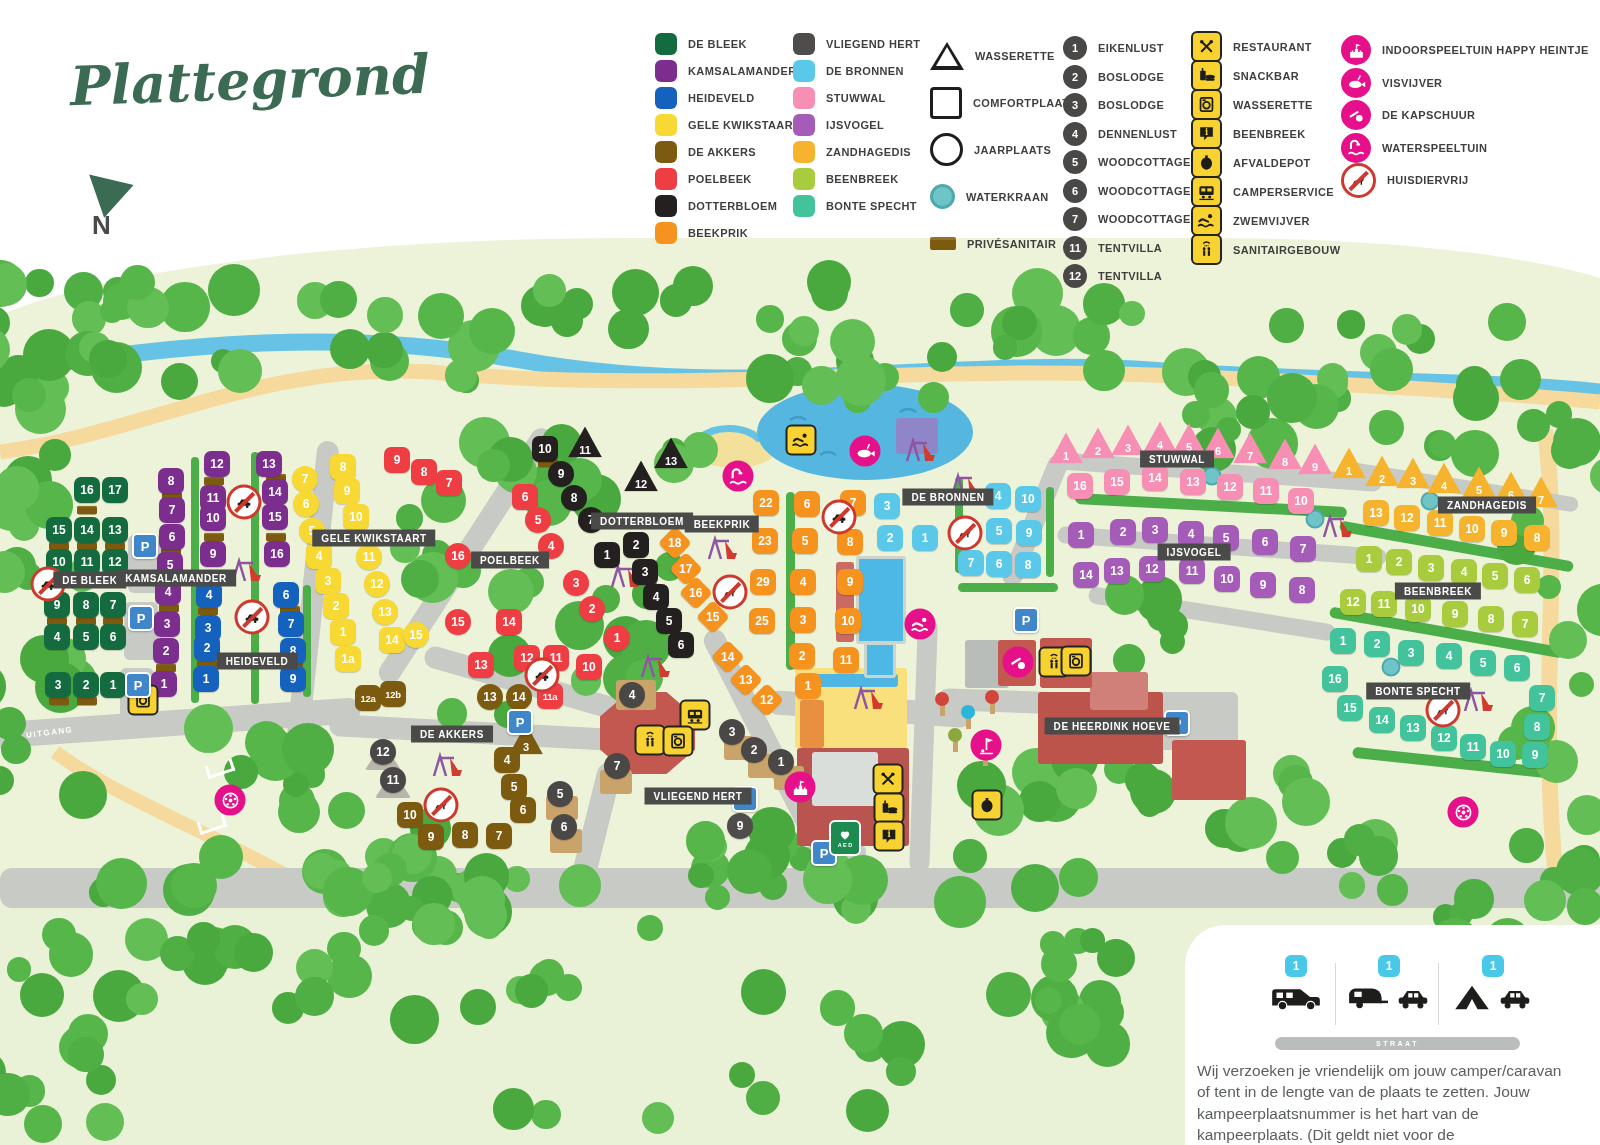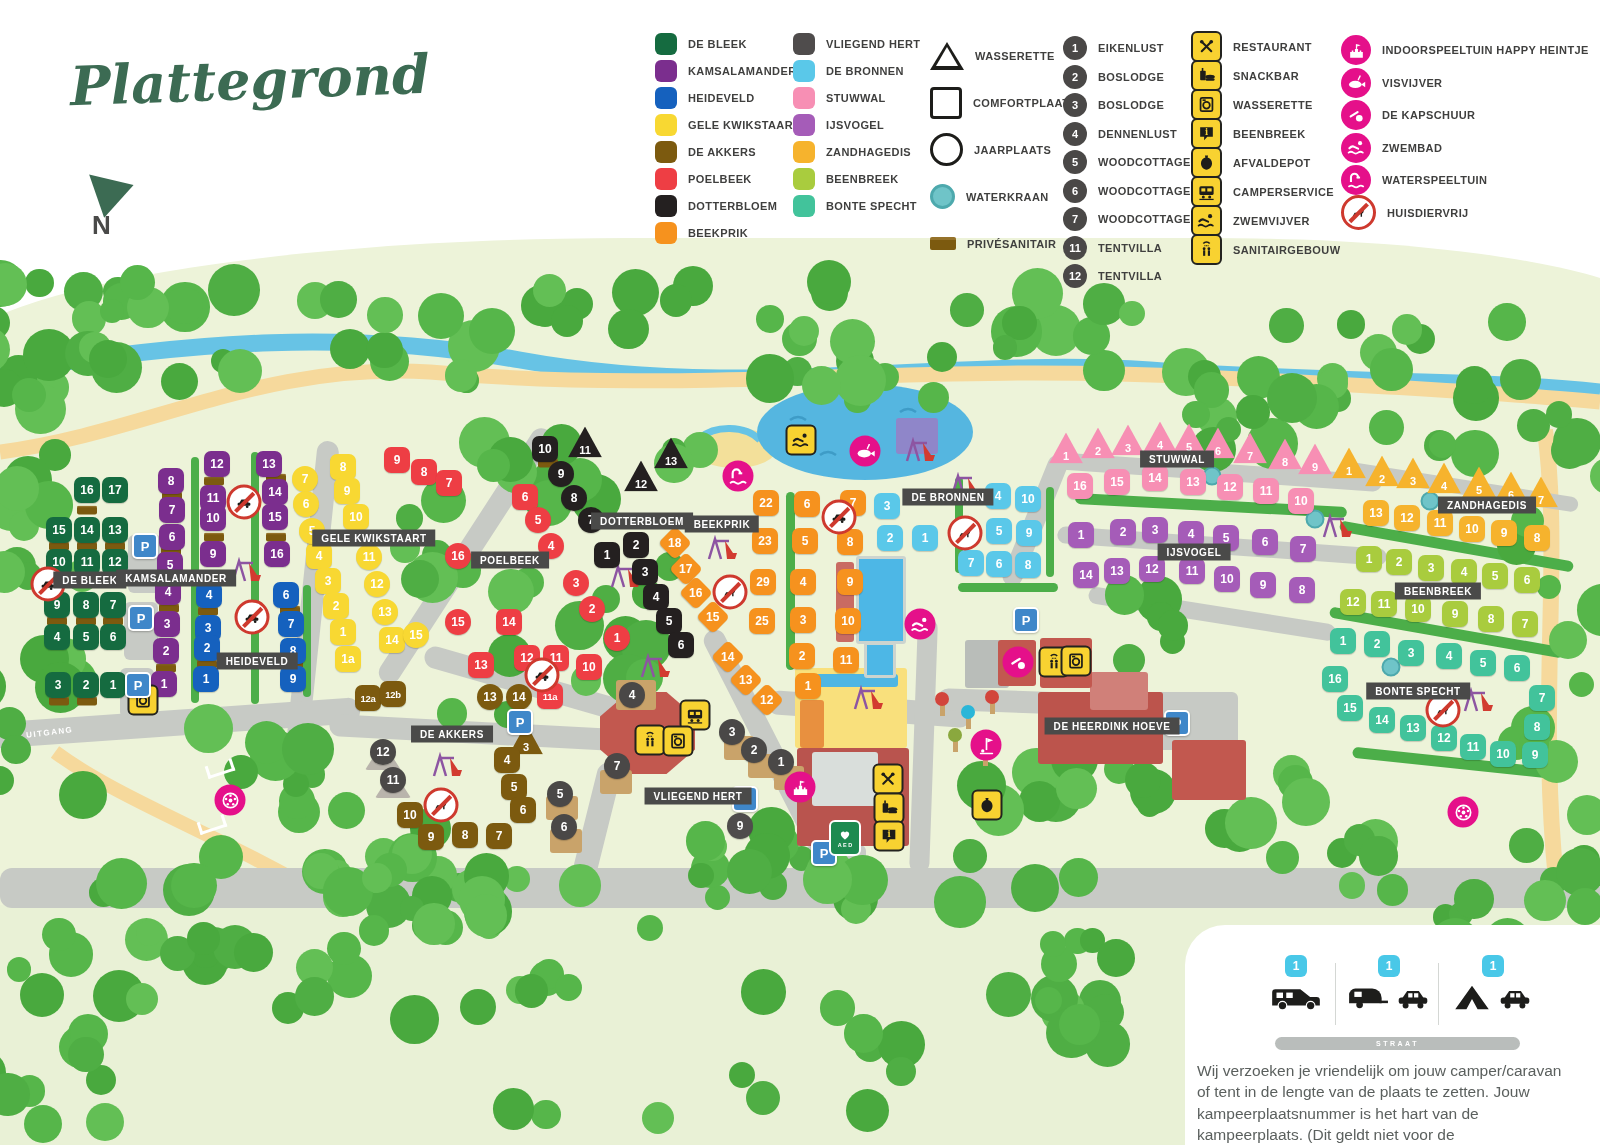--- a/index.html
+++ b/index.html
@@ -1720,30 +1720,20 @@
           <svg viewBox="0 0 24 24" width="19" height="19">
             <rect x="2.5" y="9" width="13" height="2.8" rx="1.4" transform="rotate(-32 9 10.4)" fill="currentColor"></rect>
             <circle cx="15.5" cy="15.5" r="4.2" fill="currentColor"></circle>
           </svg>
         </span>
         <span class="tx">DE KAPSCHUUR</span>
       </div>
       <div class="lg-row" style="height: 32.5px;">
         <span class="lgfp">
           <svg viewBox="0 0 24 24" width="19" height="19">
-            <circle cx="16.5" cy="6.5" r="2.6" fill="currentColor"></circle>
-            <path d="M3 13c2-2.2 4.2-3 6.2-1.8L14 13.5" stroke="currentColor" stroke-width="2.6" fill="none" stroke-linecap="round"></path>
-            <path d="M2 18.5c2-1.5 4-1.5 6 0s4 1.5 6 0 4-1.5 6 0" stroke="currentColor" stroke-width="2.2" fill="none" stroke-linecap="round"></path>
-          </svg>
-        </span>
-        <span class="tx">ZWEMBAD</span>
-      </div>
-      <div class="lg-row" style="height: 32.5px;">
-        <span class="lgfp">
-          <svg viewBox="0 0 24 24" width="19" height="19">
             <path d="M5 14V8a4.5 4.5 0 0 1 9 0v1" fill="none" stroke="currentColor" stroke-width="2.6"></path>
             <rect x="12" y="7" width="4.5" height="2.4" fill="currentColor"></rect>
             <path d="M2.5 19.5c2-1.5 4-1.5 6 0s4 1.5 6 0 4-1.5 6 0" stroke="currentColor" stroke-width="2.2" fill="none" stroke-linecap="round"></path>
           </svg>
         </span>
         <span class="tx">WATERSPEELTUIN</span>
       </div>
       <div class="lg-row" style="height: 32.5px;">
         <span class="lgsign">
           <svg viewBox="0 0 24 24" width="17" height="17">

